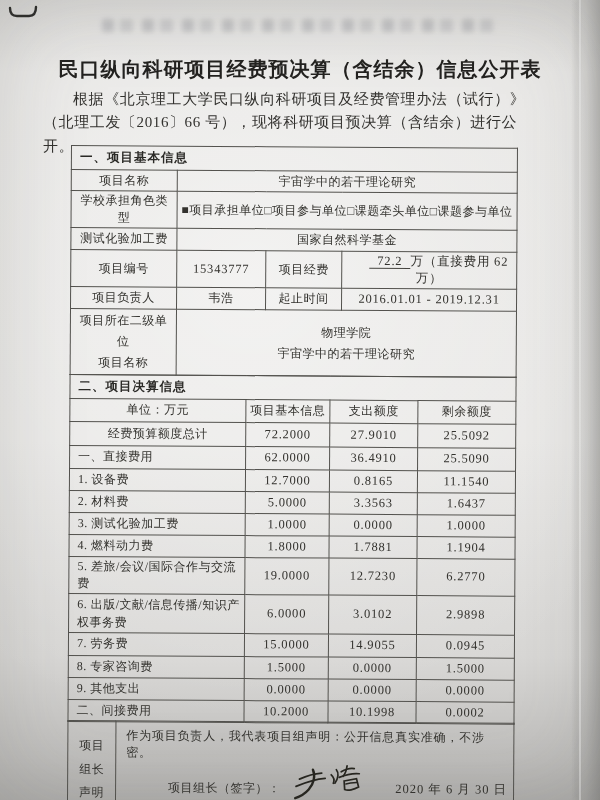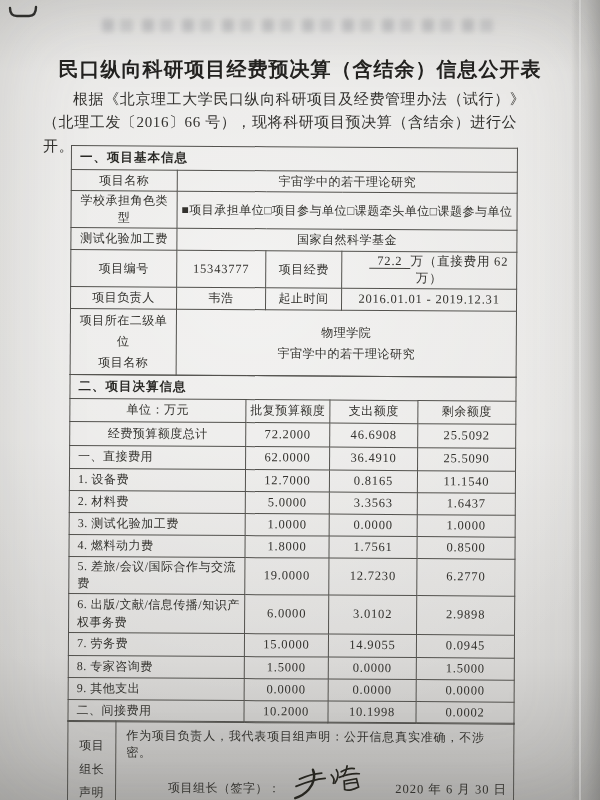--- a/index.html
+++ b/index.html
@@ -152,28 +152,28 @@
           <col style="width:84px">
           <col style="width:88px">
           <col style="width:98px">
         </colgroup>
       <tbody>
           <tr>
         <td class="sec" colspan="4">二、项目决算信息</td>
       </tr>
       <tr style="height:23px">
         <td>单位：万元</td>
-        <td>批复预算额度</td>
+        <td>项目基本信息</td>
         <td>支出额度</td>
         <td>剩余额度</td>
       </tr>
       <tr style="height:24px">
         <td>经费预算额度总计</td>
         <td class="num">72.2000</td>
-        <td class="num">46.6908</td>
+        <td class="num">27.9010</td>
         <td class="num">25.5092</td>
       </tr>
       <tr style="height:23px">
         <td class="lbl-left">一、直接费用</td>
         <td class="num">62.0000</td>
         <td class="num">36.4910</td>
         <td class="num">25.5090</td>
       </tr>
       <tr style="height:22px">
         <td class="lbl-left">1. 设备费</td>
@@ -189,22 +189,22 @@
       </tr>
       <tr style="height:22px">
         <td class="lbl-left">3. 测试化验加工费</td>
         <td class="num">1.0000</td>
         <td class="num">0.0000</td>
         <td class="num">1.0000</td>
       </tr>
       <tr style="height:22px">
         <td class="lbl-left">4. 燃料动力费</td>
         <td class="num">1.8000</td>
-        <td class="num">1.7561</td>
-        <td class="num">0.8500</td>
+        <td class="num">1.7881</td>
+        <td class="num">1.1904</td>
       </tr>
       <tr style="height:22px">
         <td class="lbl-left">5. 差旅/会议/国际合作与交流费</td>
         <td class="num">19.0000</td>
         <td class="num">12.7230</td>
         <td class="num">6.2770</td>
       </tr>
       <tr style="height:37px">
         <td class="lbl-left" style="line-height:1.5">6. 出版/文献/信息传播/知识产权事务费</td>
         <td class="num">6.0000</td>

